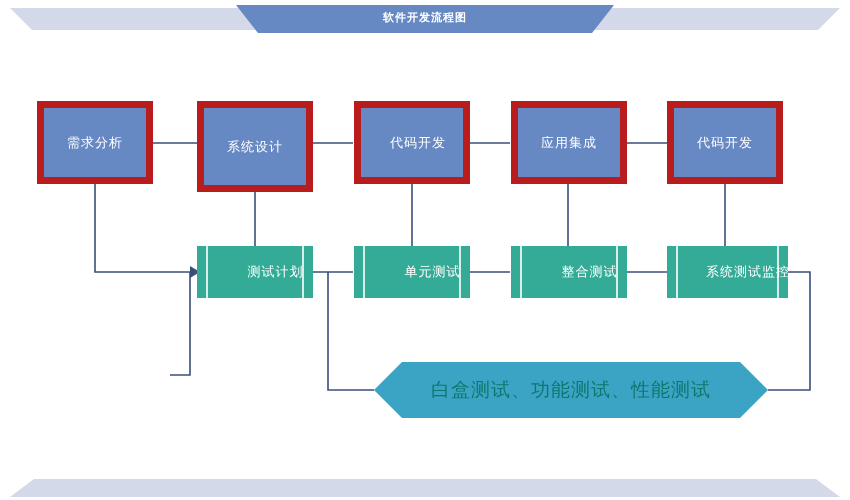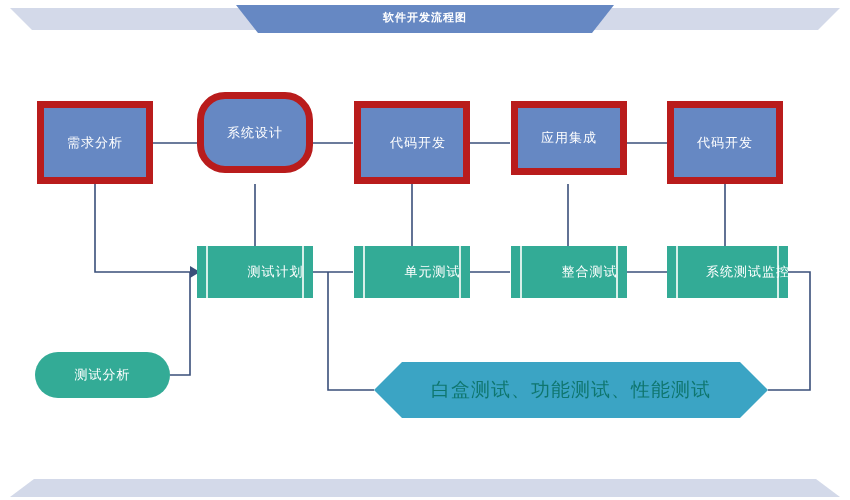--- a/index.html
+++ b/index.html
@@ -155,27 +155,27 @@
 
       <path d="M 788 272 L 810 272 L 810 390 L 768 390"></path>
     </g>
 
     <polygon points="190,266 200,272 190,278" fill="#3a4f7a"></polygon>
   </svg>
 
   <div class="node node-phase" style="left:37px;  top:101px; width:116px; height:83px;">
     <span>需求分析</span>
   </div>
-  <div class="node node-phase" style="left:197px; top:92px; width:116px; height:81px;border-radius:28px;">
+  <div class="node node-phase" style="left:197px; top:101px; width:116px; height:91px;">
     <span>系统设计</span>
   </div>
   <div class="node node-phase" style="left:354px; top:101px; width:116px; height:83px;padding-left:12px;">
     <span>代码开发</span>
   </div>
-  <div class="node node-phase" style="left:511px; top:101px; width:116px; height:74px;">
+  <div class="node node-phase" style="left:511px; top:101px; width:116px; height:83px;">
     <span>应用集成</span>
   </div>
   <div class="node node-phase" style="left:667px; top:101px; width:116px; height:83px;">
     <span>代码开发</span>
   </div>
 
   <div class="node node-process" style="left:197px; top:246px; width:116px; height:52px;">
     <span class="bar-l"></span>
     <span class="bar-r"></span>
     <span class="proc-label">测试计划</span>
@@ -189,22 +189,19 @@
     <span class="bar-l"></span>
     <span class="bar-r"></span>
     <span class="proc-label">系统测试监控</span>
   </div>
   <div class="node node-process" style="left:511px; top:246px; width:116px; height:52px;">
     <span class="bar-l"></span>
     <span class="bar-r"></span>
     <span class="proc-label">整合测试</span>
   </div>
 
-  <div class="node node-terminator" style="left:35px; top:352px; width:135px; height:46px;">
-    <span>测试分析</span>
-  </div>
 
   <svg style="position:absolute; left:374px; top:362px;" width="394" height="56">
     <polygon points="28,0 366,0 394,28 366,56 28,56 0,28" fill="#3ba4c4"></polygon>
   </svg>
   <div class="hex-label" style="left:374px; top:362px; width:394px; height:56px;">白盒测试、功能测试、性能测试</div>
 
 </div>
 
 </body></html>

